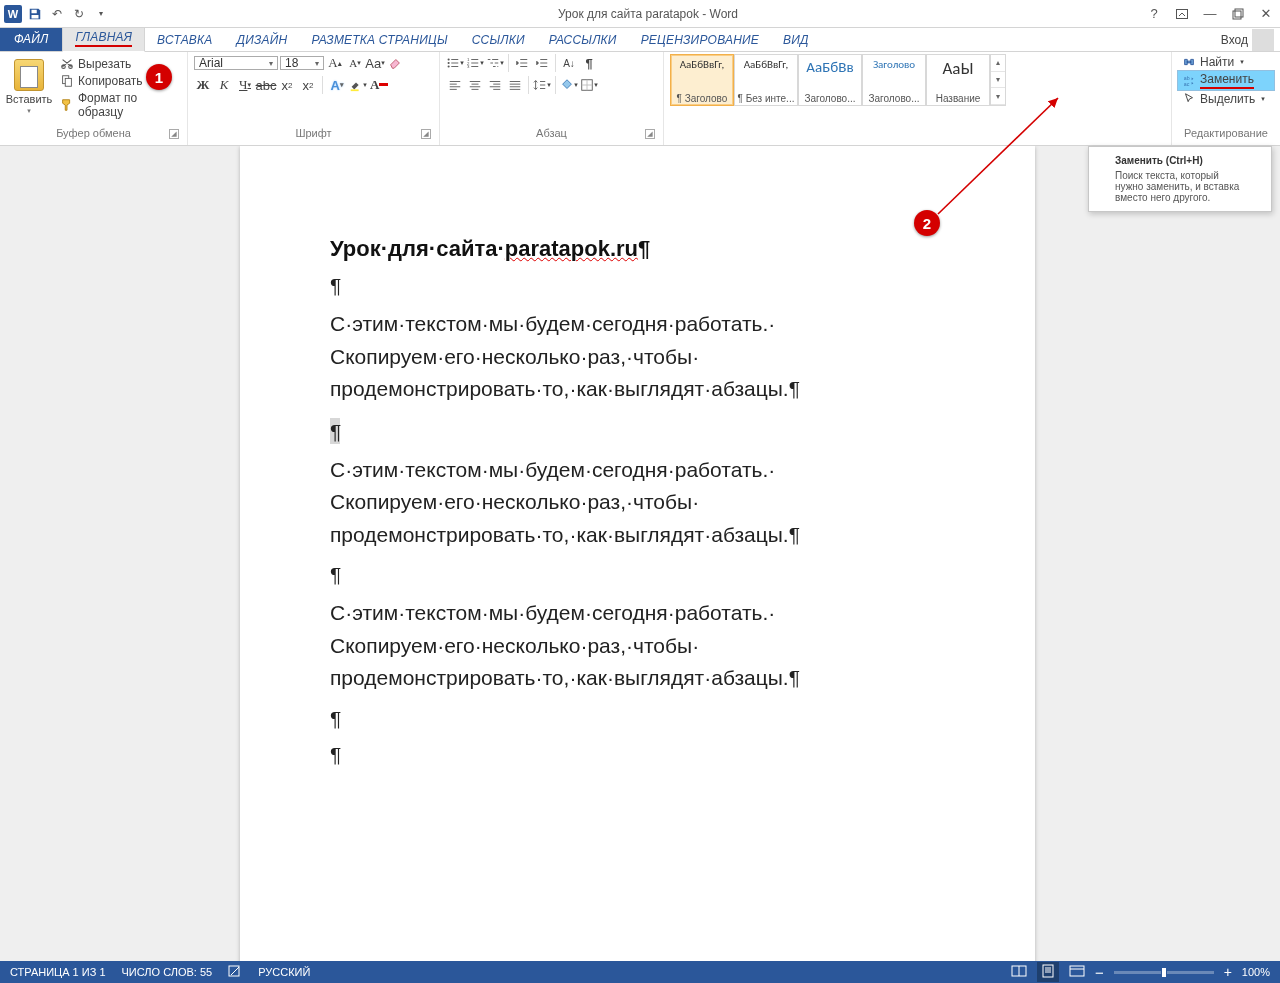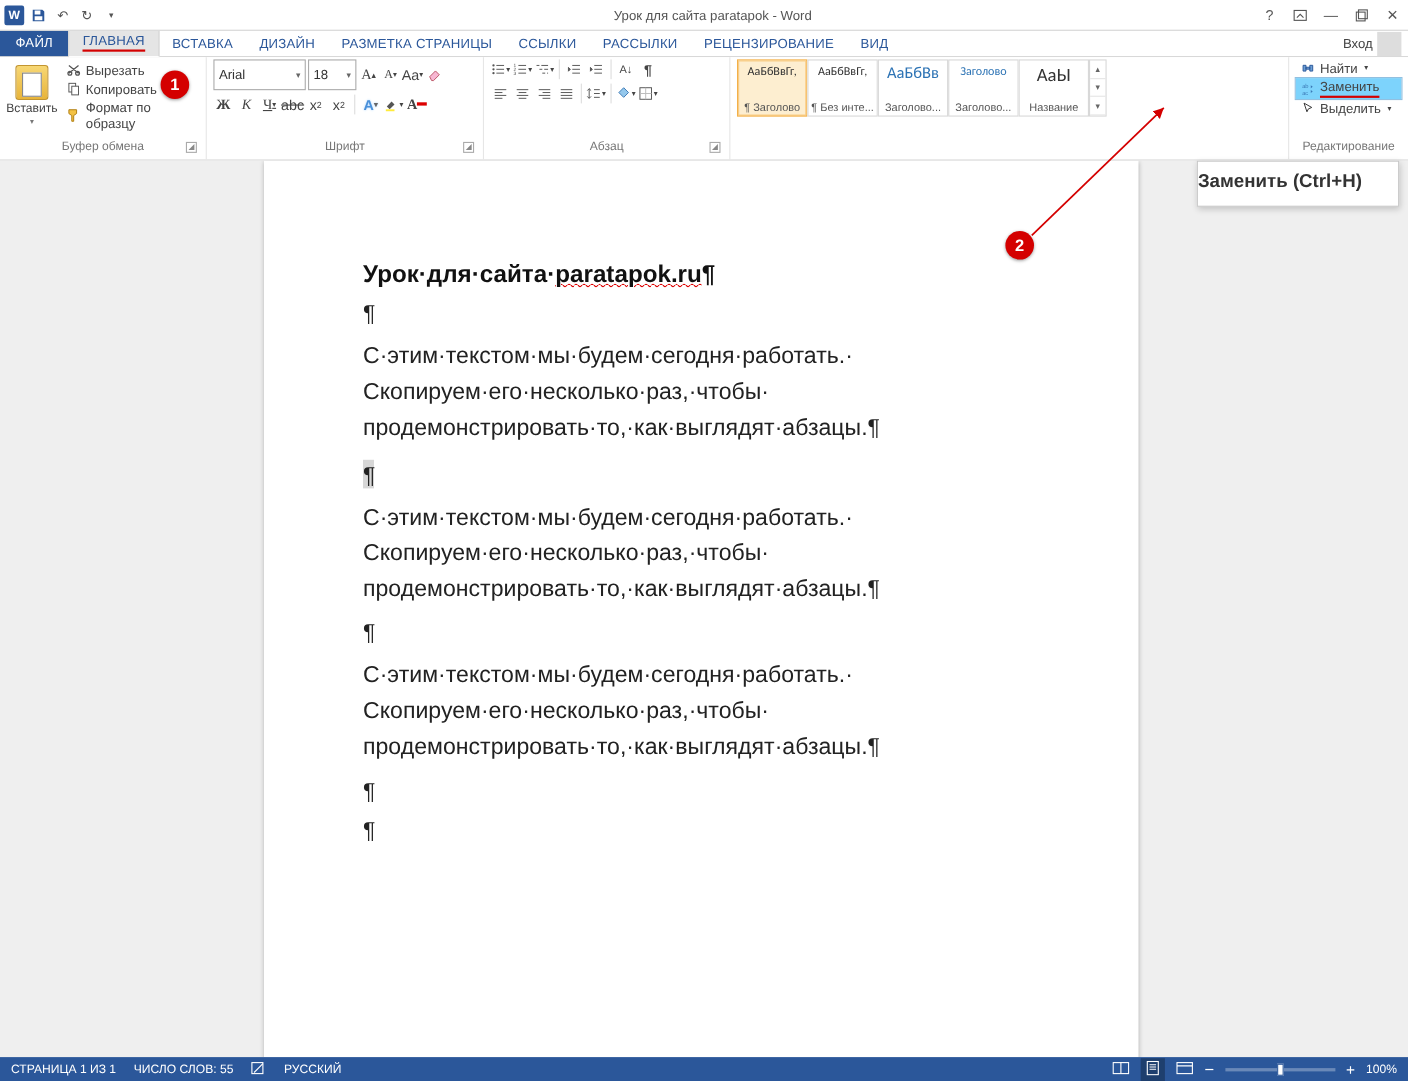--- a/index.html
+++ b/index.html
@@ -5,37 +5,37 @@
 * { margin:0; padding:0; box-sizing:border-box; font-family:"Segoe UI",Tahoma,sans-serif; -webkit-font-smoothing:antialiased; }
 body { background:#fff; font-size:12px; color:#444; overflow:hidden; width:1280px; height:983px; position:relative; }
 .titlebar { height:28px; background:#fff; border-bottom:1px solid #d4d4d4; display:flex; align-items:center; position:relative; }
 .titlebar .qa { display:flex; align-items:center; gap:4px; padding-left:4px; }
 .titlebar .center { position:absolute; left:16px; right:0; text-align:center; font-size:12px; color:#555; pointer-events:none; }
 .titlebar .winctl { margin-left:auto; display:flex; align-items:center; gap:0; }
 .winbtn { width:28px; height:22px; display:flex; align-items:center; justify-content:center; color:#555; font-size:13px; }
 .word-logo { width:18px; height:18px; background:#2b579a; color:#fff; font-size:11px; font-weight:bold; display:flex; align-items:center; justify-content:center; border-radius:2px; }
 .qa-item { width:18px; height:18px; display:flex; align-items:center; justify-content:center; color:#555; cursor:pointer; }
 .tabs { height:24px; background:#fff; display:flex; align-items:flex-end; border-bottom:1px solid #d4d4d4; padding-left:0; }
-.tab { padding:4px 12px 4px; font-size:12px; color:#2b579a; cursor:pointer; text-transform:uppercase; letter-spacing:.2px; }
+.tab { padding:4px 12px 4px; font-size:12px; color:#2b579a; cursor:pointer; text-transform:uppercase; letter-spacing:.2px;font-style:italic; }
 .tab.file { background:#2b579a; color:#fff; padding:5px 14px; }
 .tab.active { border:1px solid #d4d4d4; border-bottom:1px solid #fff; margin-bottom:-1px; background:#e5e5e5; color:#2b579a; }
 .login-row { margin-left:auto; display:flex; align-items:center; gap:4px; padding-right:6px; }
 .avatar-ph { width:22px; height:22px; background:#ddd; display:inline-block; }
 .ribbon { height:94px; background:#fff; border-bottom:1px solid #d4d4d4; display:flex; }
 .group { border-right:1px solid #e6e6e6; padding:2px 6px 2px 6px; display:flex; flex-direction:column; position:relative; }
 .group-body { flex:1; display:flex; align-items:flex-start; gap:4px; }
 .group-label { height:16px; font-size:11px; color:#777; text-align:center; position:relative; }
 .group-label .dlg { position:absolute; right:2px; top:2px; width:10px; height:10px; border:1px solid #aaa; font-size:7px; line-height:8px; color:#888; }
 .btn-stack { display:flex; flex-direction:column; gap:1px; }
 .smallbtn { display:flex; align-items:center; gap:4px; padding:1px 4px; font-size:12px; color:#444; cursor:pointer; }
 .smallbtn:hover, .smallbtn.hover { background:#7dd3fc; outline:1px solid #92c0e0; }
 .bigbtn { display:flex; flex-direction:column; align-items:center; justify-content:center; width:46px; height:66px; cursor:pointer; font-size:11px; color:#444; gap:2px; }
 .paste-icon { width:30px; height:32px; background:linear-gradient(#f7d774,#e8b43a); border:1px solid #c29530; border-radius:3px; position:relative; }
 .paste-icon::after { content:""; position:absolute; left:5px; top:6px; width:16px; height:20px; background:#fff; border:1px solid #888; }
-.combo { height:28px; border:1px solid #ababab; background:#fff; display:flex; align-items:center; padding:4px 4px; font-size:12px; color:#333; }
+.combo { height:14px; border:1px solid #ababab; background:#fff; display:flex; align-items:center; padding:4px 4px; font-size:12px; color:#333; }
 .combo .arrow { margin-left:auto; font-size:8px; color:#666; }
 .mini-icon { width:18px; height:18px; display:flex; align-items:center; justify-content:center; font-size:13px; color:#444; cursor:pointer; }
 .row { display:flex; align-items:center; gap:2px; }
 .sep { width:1px; height:18px; background:#ddd; margin:0 2px; }
 .style-tile { width:64px; height:52px; border:1px solid #d8d8d8; display:flex; flex-direction:column; justify-content:space-between; padding:3px 2px 1px; cursor:pointer; font-size:10px; color:#555; background:#fff; }
 .style-tile.sel { border:1px solid #f3b049; background:#fdeed0; box-shadow:inset 0 0 0 1px #f9cd85; }
 .style-prev { font-family:Calibri,sans-serif; font-size:12px; text-align:center; }
 .style-name { font-size:10px; text-align:center; overflow:hidden; white-space:nowrap; text-overflow:ellipsis; }
 .style-scroll { width:16px; display:flex; flex-direction:column; border:1px solid #d8d8d8; }
 .style-scroll div { flex:1; display:flex; align-items:center; justify-content:center; font-size:8px; color:#666; border-bottom:1px solid #e5e5e5; cursor:pointer; }
@@ -46,21 +46,21 @@
 .doc-p { font-family:Arial,sans-serif; font-size:21px; color:#222; line-height:1.55; margin-top:10px; }
 .pil { font-family:Arial,sans-serif; font-size:21px; color:#222; margin-top:12px; }
 .pil.hl::before { content:""; display:inline-block; width:10px; height:26px; background:#d7d7d7; margin-right:-10px; vertical-align:-5px; }
 .statusbar { position:absolute; bottom:0; left:0; right:0; height:22px; background:#2b579a; color:#fff; display:flex; align-items:center; font-size:11px; padding:0 10px; gap:16px; }
 .statusbar .right { margin-left:auto; display:flex; align-items:center; gap:10px; }
 .zoom-track { width:100px; height:3px; background:#6a89b8; position:relative; }
 .zoom-track .tick { position:absolute; left:50%; top:-3px; width:1px; height:9px; background:#cfdbeb; }
 .zoom-track .handle { position:absolute; left:50%; top:-4px; width:6px; height:11px; background:#fff; border:1px solid #2b579a; transform:translateX(-50%); }
 .callout { position:absolute; width:26px; height:26px; border-radius:50%; background:#d40000; color:#fff; font-weight:bold; font-size:15px; display:flex; align-items:center; justify-content:center; box-shadow:0 1px 3px rgba(0,0,0,.4); z-index:50; }
 .arrow-svg { position:absolute; z-index:40; pointer-events:none; }
-.tooltip { position:absolute; right:8px; top:146px; width:184px; background:#fff; border:1px solid #c7c7c7; box-shadow:1px 2px 6px rgba(0,0,0,.2); padding:8px 0; font-size:17px; color:#555; z-index:30; }
+.tooltip { position:absolute; right:8px; top:146px; width:184px; background:#fff; border:1px solid #c7c7c7; box-shadow:1px 2px 6px rgba(0,0,0,.2); padding:8px 26px; font-size:10px; color:#555; z-index:30; }
 .tooltip .tt-title { font-weight:600; color:#333; margin-bottom:4px; }
 .red-underline { border-bottom:2px solid #d40000; display:inline-block; padding-bottom:1px; }
 svg.sicon { width:14px; height:14px; flex-shrink:0; }
 .collapse-caret { position:absolute; right:6px; bottom:2px; font-size:10px; color:#888; cursor:pointer; }
 </style>
 </head>
 <body>
 
 <div class="titlebar">
   <div class="qa">
@@ -351,20 +351,21 @@
     <div class="doc-p">С·этим·текстом·мы·будем·сегодня·работать.· Скопируем·его·несколько·раз,·чтобы· продемонстрировать·то,·как·выглядят·абзацы.¶</div>
     <div class="pil">¶</div>
     <div class="doc-p">С·этим·текстом·мы·будем·сегодня·работать.· Скопируем·его·несколько·раз,·чтобы· продемонстрировать·то,·как·выглядят·абзацы.¶</div>
     <div class="pil">¶</div>
     <div class="pil">¶</div>
   </div>
 </div>
 
 <div class="tooltip">
   <div class="tt-title">Заменить (Ctrl+H)</div>
+  <div>Поиск текста, который нужно заменить, и вставка вместо него другого.</div>
 </div>
 
 <div class="callout" style="left:146px; top:64px">1</div>
 <div class="callout" style="left:914px; top:210px">2</div>
 <svg class="arrow-svg" style="left:0;top:0" width="1280" height="400">
   <defs>
       <marker id="ah" markerWidth="8" markerHeight="8" refX="6" refY="3" orient="auto">
         <path d="M0 0L6 3L0 6z" fill="#d40000"></path>
       </marker>
     </defs>

